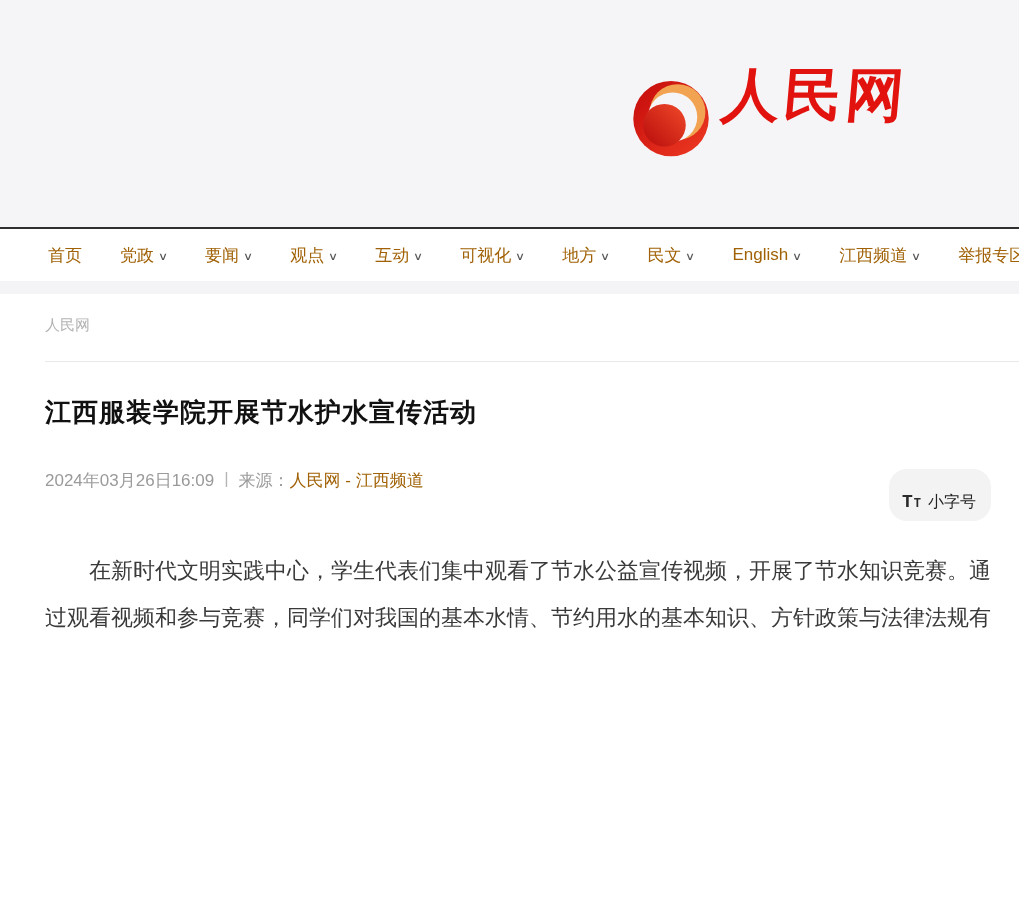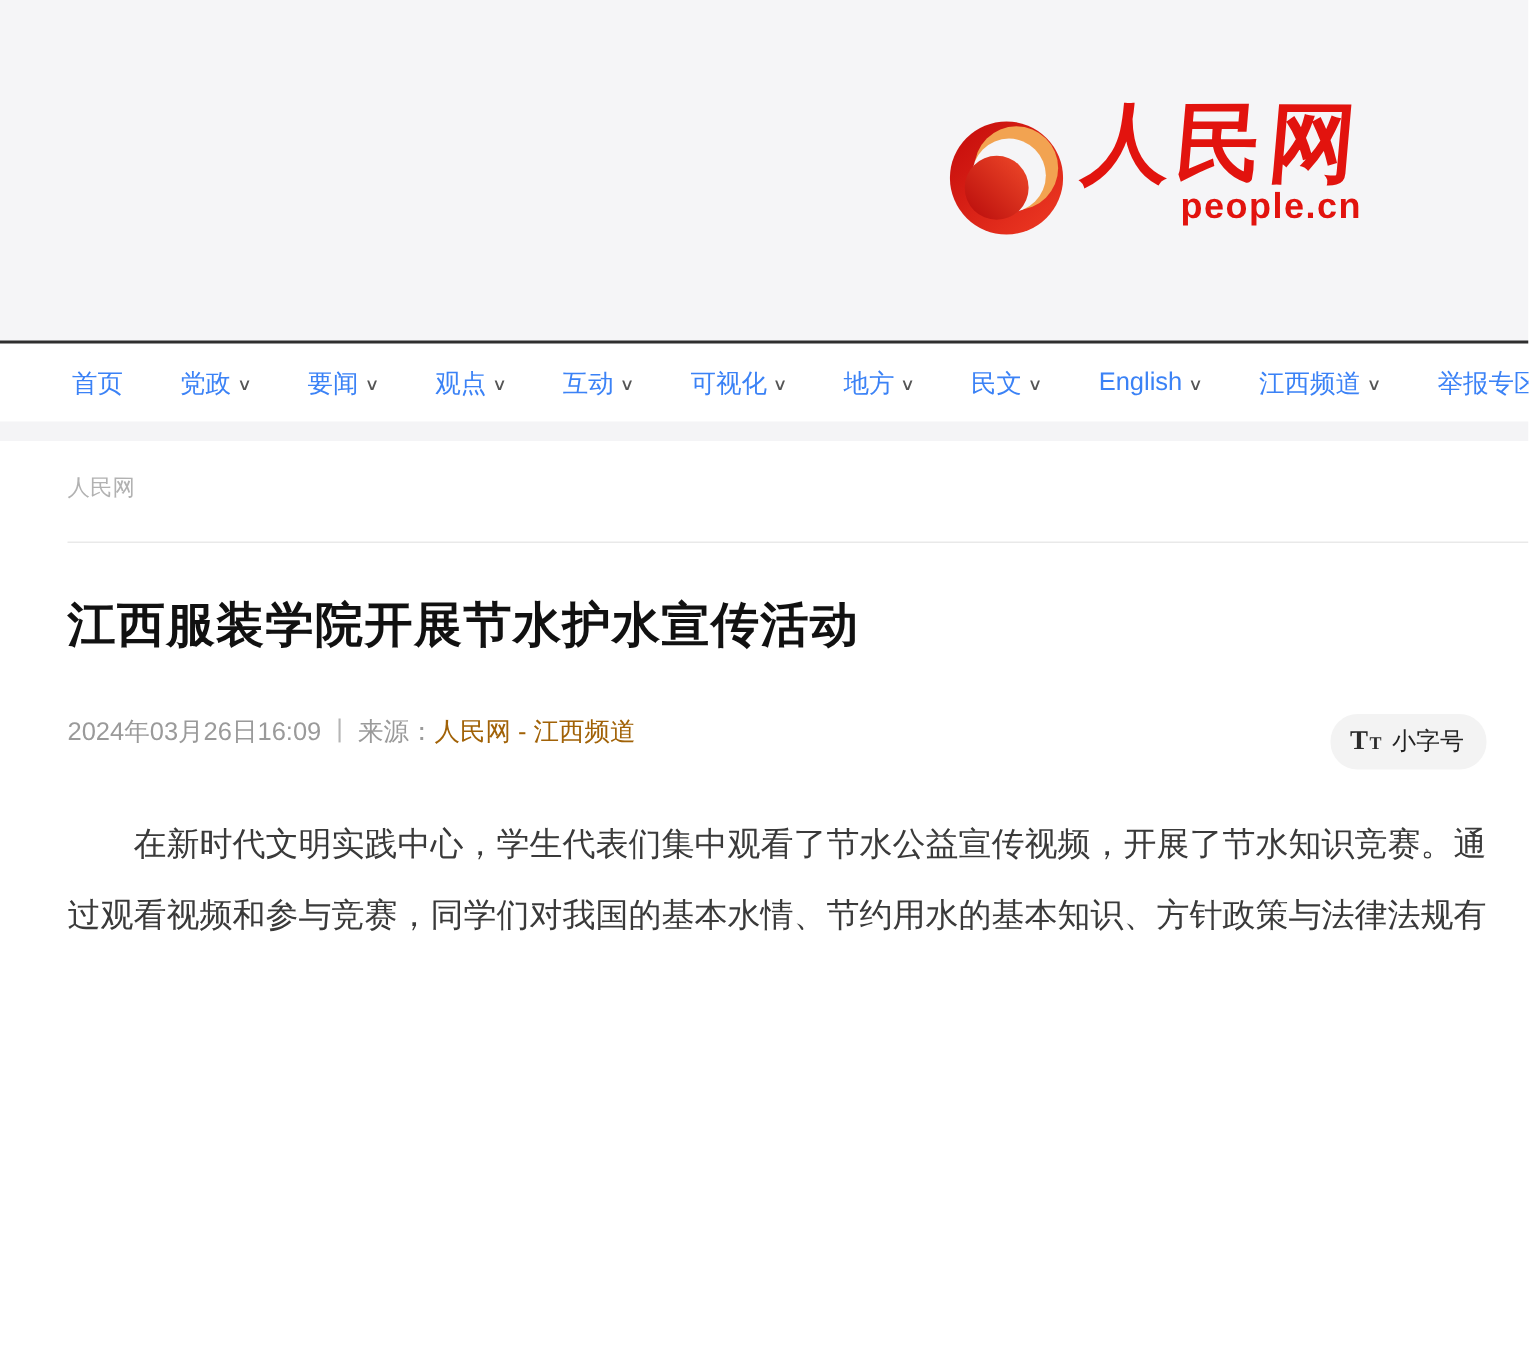--- a/index.html
+++ b/index.html
@@ -37,56 +37,56 @@
 
   
   .main-nav {
     height: 52px; background: #ffffff;
     display: flex; align-items: center;
     padding-left: 48px; gap: 38px;
     font-size: 17px; color: #222;
     white-space: nowrap;
   }
   .nav-item { display: flex; align-items: center; color: #222; cursor: pointer; }
-  .nav-label { color: #3b82f6; }
+  .nav-label { color: #a16207; }
   .chev {
     font-size: 11px; color: #555; margin-left: 5px; margin-top: 3px;
     transform: scaleX(1.25);
     display: inline-block;
   }
   .nav-gap { height: 13px; background: #f4f4f6; }
 
   
   .crumb-row { padding: 22px 45px 0 45px; }
   .crumb-link { font-size: 15px; color: #b2b2b2; cursor: pointer; }
   .crumb-divider { margin: 26px 0 0 45px; border-bottom: 1px solid #e9e9e9; }
 
   
   .content { padding: 0 28px 0 45px; }
   .article-title {
     margin: 34px 0 0 0;
-    font-size: 32px; font-weight: bold; color: #111;
+    font-size: 26px; font-weight: bold; color: #111;
     letter-spacing: 1px; line-height: 1.25;
   }
   .meta-row {
     margin-top: 40px;
     display: flex; align-items: flex-start;
     font-size: 17px; color: #9a9a9a;
   }
   .meta-sep { margin: 0 10px; color: #b5b5b5; }
   .meta-source { color: #a16207; }
   .font-size-btn {
     margin-left: auto;
     background: #f3f3f3; border: none; border-radius: 18px;
     padding: 7px 15px 8px 13px;
     display: flex; align-items: baseline; gap: 7px;
     font-size: 16px; color: #222; cursor: pointer;
     font-family: "Liberation Sans", "DejaVu Sans", sans-serif;
   }
-  .tt-icon { font-family: Liberation Serif, serif; font-weight: bold; color: #2b2b2b; }
+  .tt-icon { font-family: Liberation Mono, monospace; font-weight: bold; color: #2b2b2b; margin-top: 16px; }
   .tt-large { font-size: 18px; }
   .tt-small { font-size: 12px; margin-left: 1px; }
 
   .article-body {
     margin-top: 26px;
     font-size: 22px; line-height: 47px; color: #3a3a3a;
     text-align: justify;
   }
   .article-body p { text-indent: 2em; margin: 0 0 8px 0; }
 </style>
@@ -106,21 +106,20 @@
           <stop offset="1" stop-color="#f04a2a"></stop>
         </linearGradient>
       </defs>
       <circle cx="50" cy="52" r="46" fill="url(#redGrad)"></circle>
       <circle cx="58" cy="44" r="34" fill="#f2a351"></circle>
       <circle cx="52" cy="50" r="30" fill="#f5f5f7"></circle>
       <circle cx="42" cy="60" r="26" fill="url(#redGrad2)"></circle>
     </svg>
     <div class="logo-text">
       <div class="logo-cn">人民网</div>
-      <div class="logo-en">people.cn</div>
     </div>
   </div>
 </header>
 
 <nav class="main-nav" id="nav-list">
   <span class="nav-item">
     <span class="nav-label">首页</span>
   </span>
 
   <span class="nav-item">

